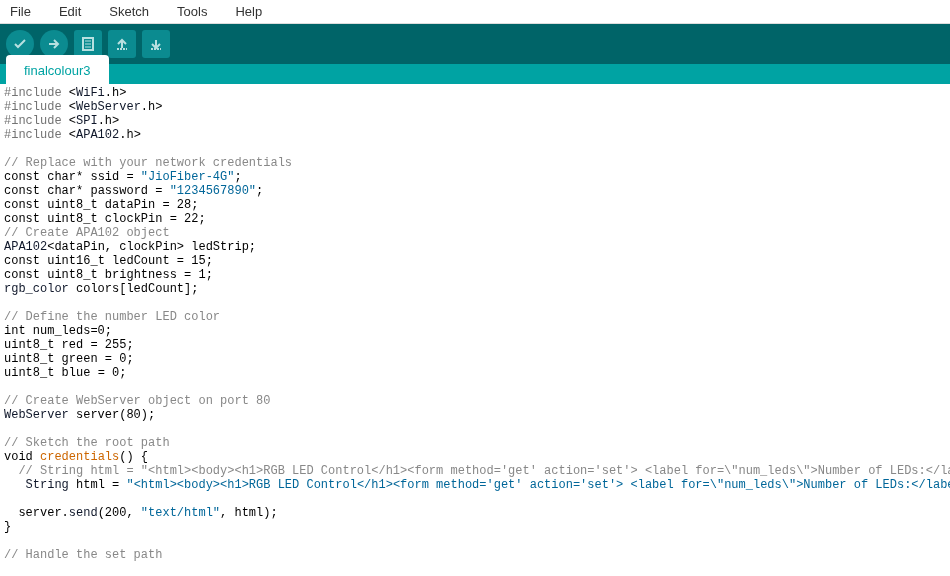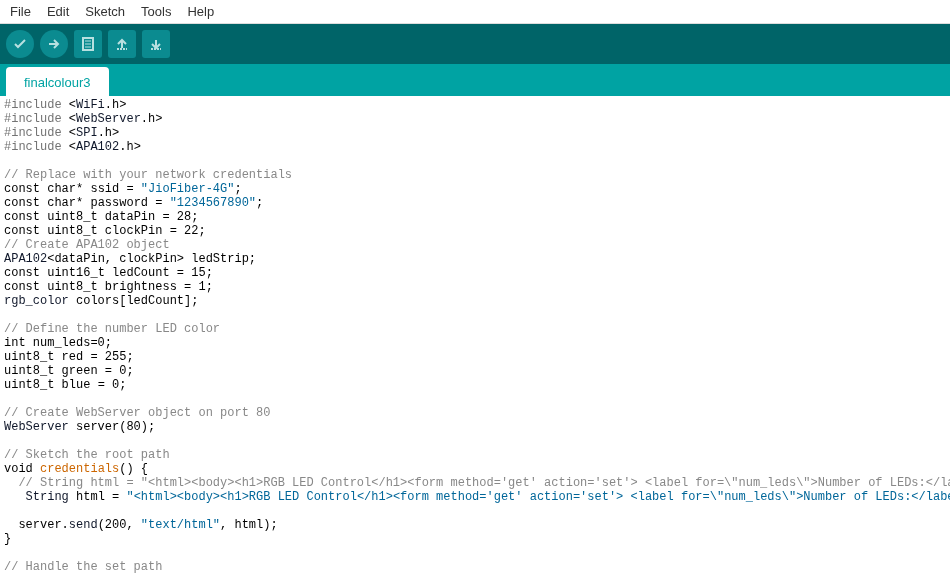--- a/index.html
+++ b/index.html
@@ -1,23 +1,23 @@
 <!DOCTYPE html>
 <html><head>
 <meta charset="utf-8">
 <style>
 * { margin: 0; padding: 0; box-sizing: border-box; }
 body { font-family: Arial, sans-serif; font-size: 12px; background: #fff; width: 950px; height: 576px; overflow: hidden; }
-.menubar { display: flex; gap: 4px; padding: 2px 4px; background: #fff; border-bottom: 1px solid #ddd; font-size: 13px; color: #333; }
+.menubar { display: flex; gap: 16px; padding: 2px 4px; background: #fff; border-bottom: 1px solid #ddd; font-size: 13px; color: #333; }
 .menubar span { padding: 2px 6px; cursor: default; }
 .toolbar { background: #006468; padding: 4px 6px; display: flex; gap: 6px; align-items: center; height: 40px; }
 .tool-btn { width: 28px; height: 28px; border-radius: 50%; background: #0b8b90; display: flex; align-items: center; justify-content: center; cursor: pointer; }
 .tool-sq { width: 28px; height: 28px; border-radius: 3px; background: #0b8b90; display: flex; align-items: center; justify-content: center; cursor: pointer; }
 .toolbar svg { fill: none; stroke: #b8e0e0; stroke-width: 2; }
-.tabbar { background: #00a3a3; height: 32px; display: flex; align-items: flex-end; padding-left: 6px; }
+.tabbar { background: #00a3a3; height: 20px; display: flex; align-items: flex-end; padding-left: 6px; }
 .tab { background: #fff; color: #00a3a3; padding: 8px 18px 6px; border-radius: 4px 4px 0 0; font-size: 13px; }
 .editor { padding: 2px 4px; font-family: "Courier New", monospace; font-size: 12px; line-height: 14px; white-space: pre; overflow: hidden; color: #000; }
 .t-pre { color: #737373; }
 .t-lib { color: #0f172a; }
 .t-com { color: #888; }
 .t-kw  { color: #000000; }
 .t-fn  { color: #cc6600; }
 .t-str { color: #006699; }
 </style>
 </head>

